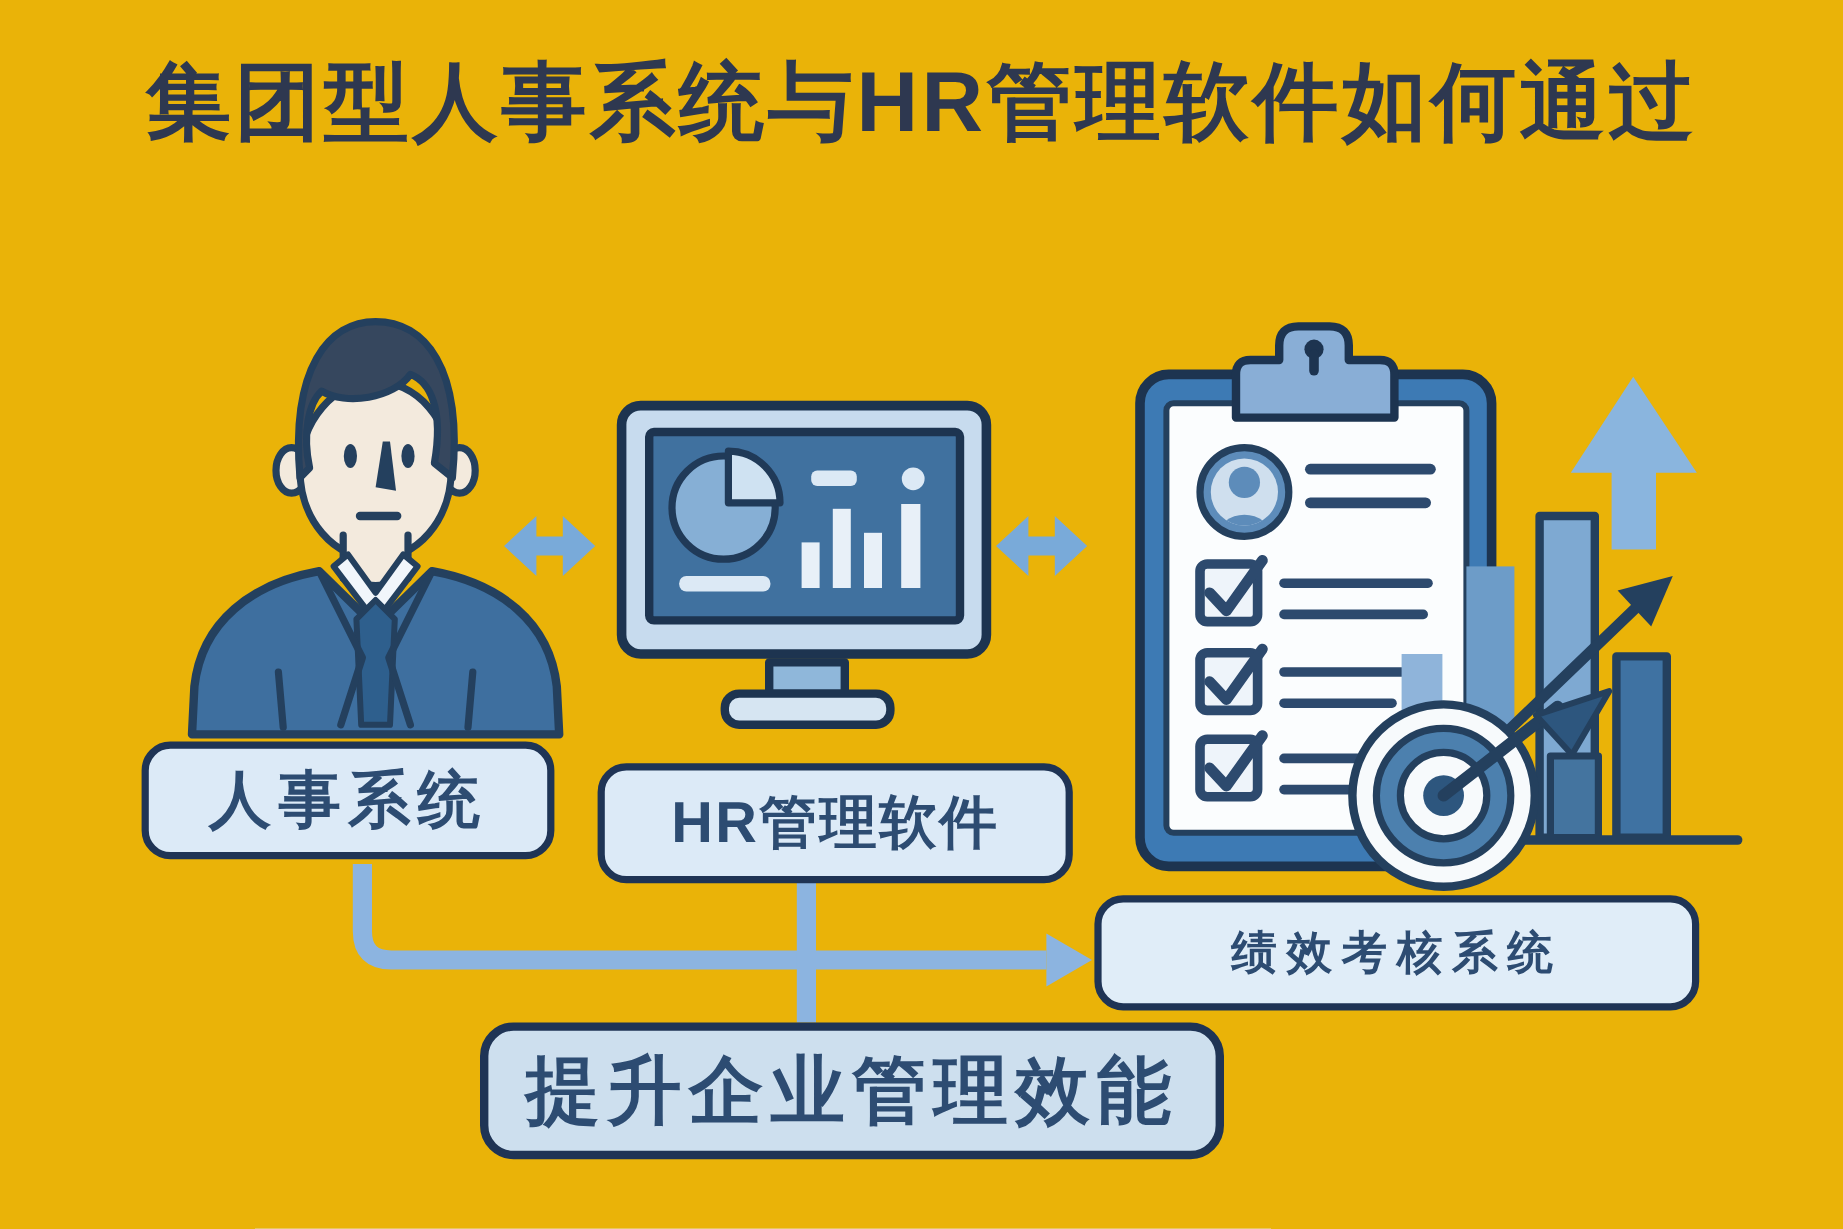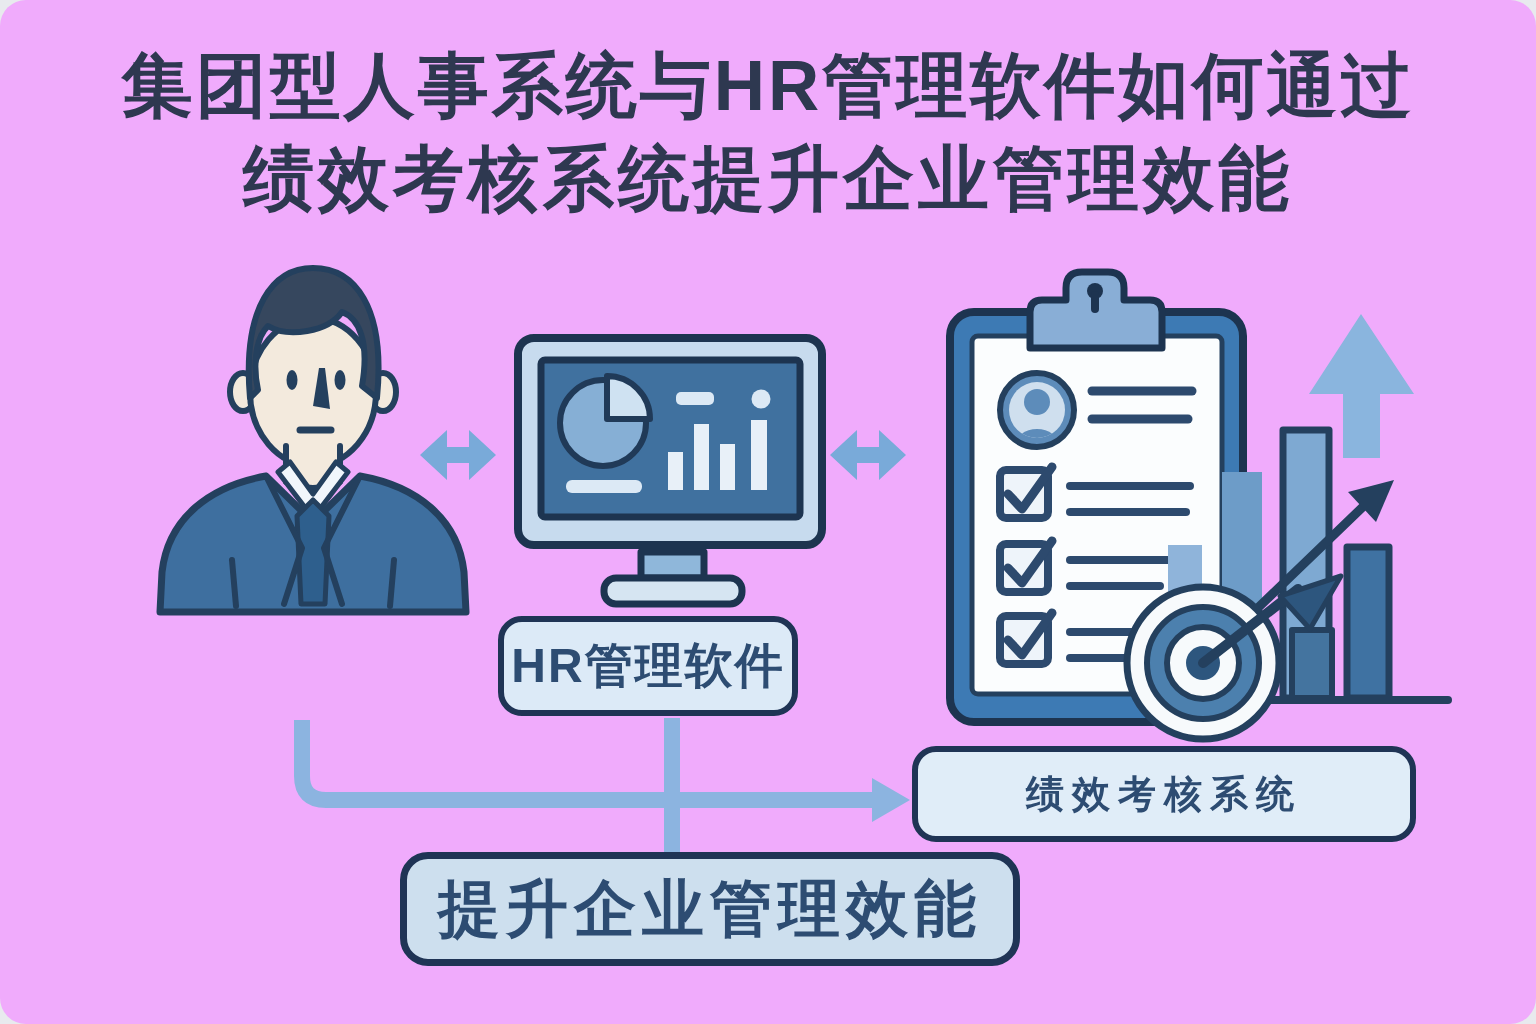--- a/index.html
+++ b/index.html
@@ -1,23 +1,22 @@
 <!DOCTYPE html>
 <html><head>
 <meta charset="utf-8">
 <style>
   html,body{margin:0;padding:0;background:#e8eaee;}
   .canvas{
     position:relative;
     width:1536px;height:1024px;
     margin:0 auto;
-    background:#f0abfc;
+    background:#eab308;
     overflow:hidden;
     font-family:"Liberation Sans", sans-serif;
-    border-radius:26px;
   }
   .title{
     position:absolute;top:50px;left:0;right:0;
     text-align:center;
     color:#2e3850;
     font-weight:800;
     line-height:1.0;
   }
   .title .line1{font-size:71px;letter-spacing:3px;}
   .title .line2{font-size:71px;letter-spacing:4px;margin-top:22px;}
@@ -26,32 +25,31 @@
     position:absolute;
     display:flex;align-items:center;justify-content:center;
     background:#dceaf7;
     border:6px solid #1f3455;
     border-radius:24px;
     color:#2d4c72;
     font-weight:700;
     box-sizing:border-box;
   }
   .node-person-system{left:118px;top:618px;width:344px;height:98px;font-size:52px;letter-spacing:6px;}
-  .node-hr-software{left:498px;top:616px;width:300px;height:100px;font-size:48px;letter-spacing:2px;}
+  .node-hr-software{left:498px;top:636px;width:396px;height:100px;font-size:48px;letter-spacing:2px;}
   .node-performance{left:912px;top:746px;width:504px;height:96px;font-size:38px;letter-spacing:8px;background:#e0edf8;}
   .node-outcome{left:400px;top:852px;width:620px;height:114px;font-size:62px;letter-spacing:6px;background:#cddfee;border-width:7px;border-radius:28px;}
 </style>
 </head>
 <body>
 
 <div class="canvas">
 
   <div class="title">
     <div class="line1">集团型人事系统与HR管理软件如何通过</div>
-    <div class="line2">绩效考核系统提升企业管理效能</div>
   </div>
 
   <svg class="diagram-svg" viewBox="0 0 1536 1024">
 
     <g>
       <path d="M302,720 L302,776 Q302,800 326,800 L872,800" fill="none" stroke="#8cb4e0" stroke-width="16"></path>
       <polygon points="872,778 910,800 872,822" fill="#8cb4e0"></polygon>
     </g>
     <g>
       <line x1="672" y1="718" x2="672" y2="852" stroke="#8cb4e0" stroke-width="16"></line>
@@ -164,20 +162,23 @@
       <circle cx="1203" cy="663" r="56" fill="#4c80ae" stroke="#24405e" stroke-width="6"></circle>
       <circle cx="1203" cy="663" r="36" fill="#f7fafc" stroke="#24405e" stroke-width="6"></circle>
       <circle cx="1203" cy="663" r="17" fill="#2d567e"></circle>
       <g>
         <line x1="1203" y1="663" x2="1298" y2="589" stroke="#24405e" stroke-width="10"></line>
         <polygon points="1341,576 1310,629 1280,596" fill="#2d567e" stroke="#24405e" stroke-width="5"></polygon>
       </g>
     </g>
   </svg>
 
+  <div class="node node-person-system">
+    <span>人事系统</span>
+  </div>
   <div class="node node-hr-software">
     <span>HR管理软件</span>
   </div>
   <div class="node node-performance">
     <span>绩效考核系统</span>
   </div>
   <div class="node node-outcome">
     <span>提升企业管理效能</span>
   </div>
 

